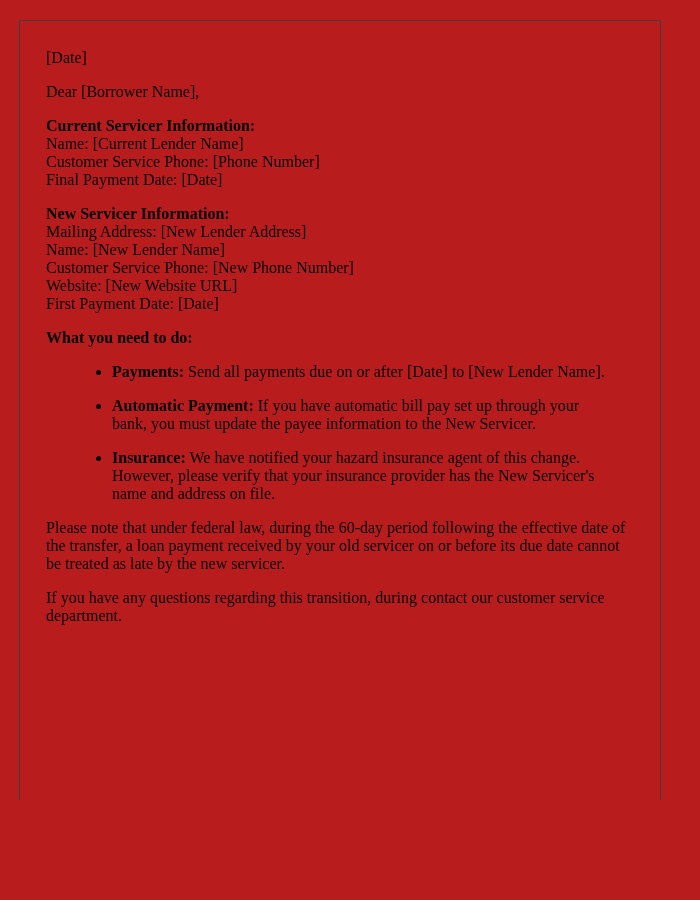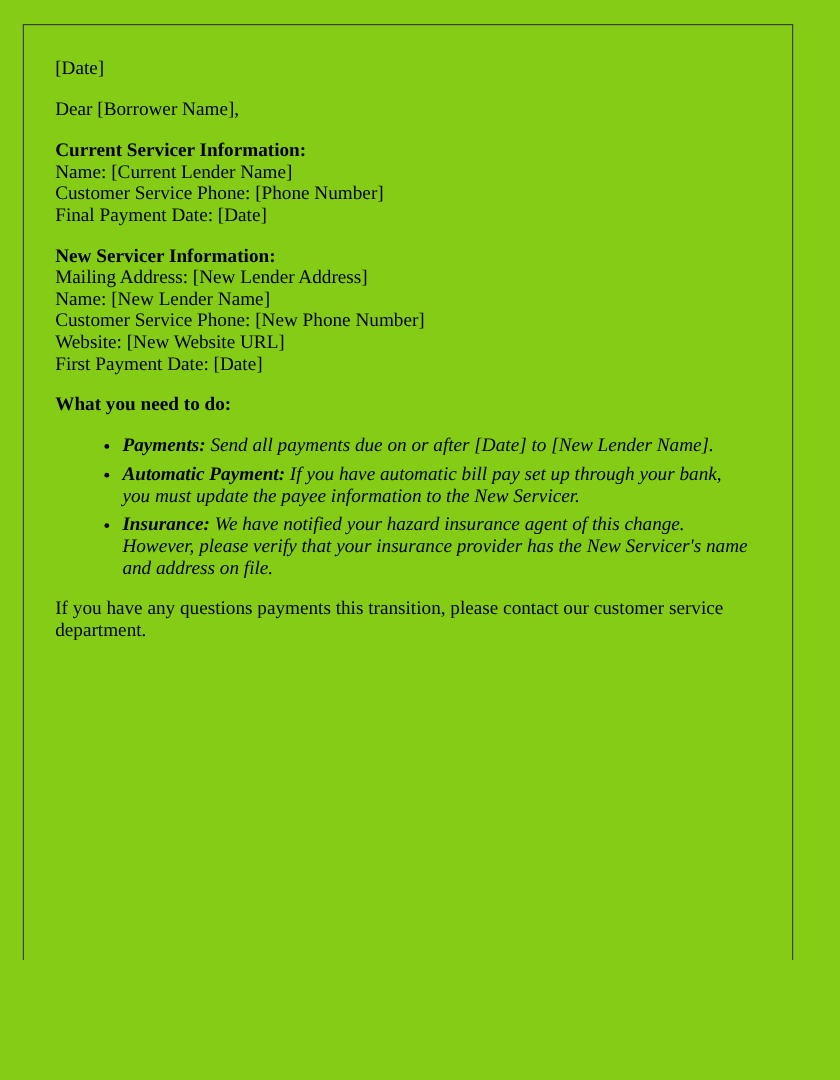--- a/index.html
+++ b/index.html
@@ -5,21 +5,21 @@
   html, body { margin: 0; padding: 0; }
   body {
     width: 700px; height: 900px;
     background: #ffffff;
     font-family: "Liberation Serif", "DejaVu Serif", serif;
     color: #000000;
   }
   .page {
     position: relative;
     width: 700px; height: 900px;
-    background: #84cc16;
+    background: #b91c1c;
     overflow: hidden;
   }
   .letter {
     position: absolute;
     left: 19px; top: 20px;
     width: 642px; height: 780px;
     box-sizing: border-box;
     border: 1px solid #3f3f3f;
     border-bottom: none;
     padding: 28px 30px 0 26px;
@@ -27,21 +27,21 @@
     font-size: 16px;
     line-height: 18px;
   }
   .para { margin: 16px 0; }
   .letter > .para:first-child { margin-top: 0; }
   .bold { font-weight: bold; }
   ul.todo-list {
     margin: 16px 0;
     padding-left: 50px;
   }
-  ul.todo-list li { margin: 6px; font-style: italic; }
+  ul.todo-list li { margin: 16px; }
 </style>
 </head>
 <body>
 
 <div class="page">
   <div class="letter">
 
     <div class="para">[Date]</div>
 
 
@@ -66,18 +66,19 @@
     </div>
 
     <div class="para bold">What you need to do:</div>
 
     <ul class="todo-list">
       <li><span class="bold">Payments:</span><span> Send all payments due on or after [Date] to [New Lender Name].</span></li>
       <li><span class="bold">Automatic Payment:</span><span> If you have automatic bill pay set up through your bank, you must update the payee information to the New Servicer.</span></li>
       <li><span class="bold">Insurance:</span><span> We have notified your hazard insurance agent of this change. However, please verify that your insurance provider has the New Servicer's name and address on file.</span></li>
     </ul>
 
+    <div class="para">Please note that under federal law, during the 60-day period following the effective date of the transfer, a loan payment received by your old servicer on or before its due date cannot be treated as late by the new servicer.</div>
 
-    <div class="para">If you have any questions payments this transition, please contact our customer service department.</div>
+    <div class="para">If you have any questions regarding this transition, during contact our customer service department.</div>
 
 
   </div>
 </div>
 
 </body></html>

